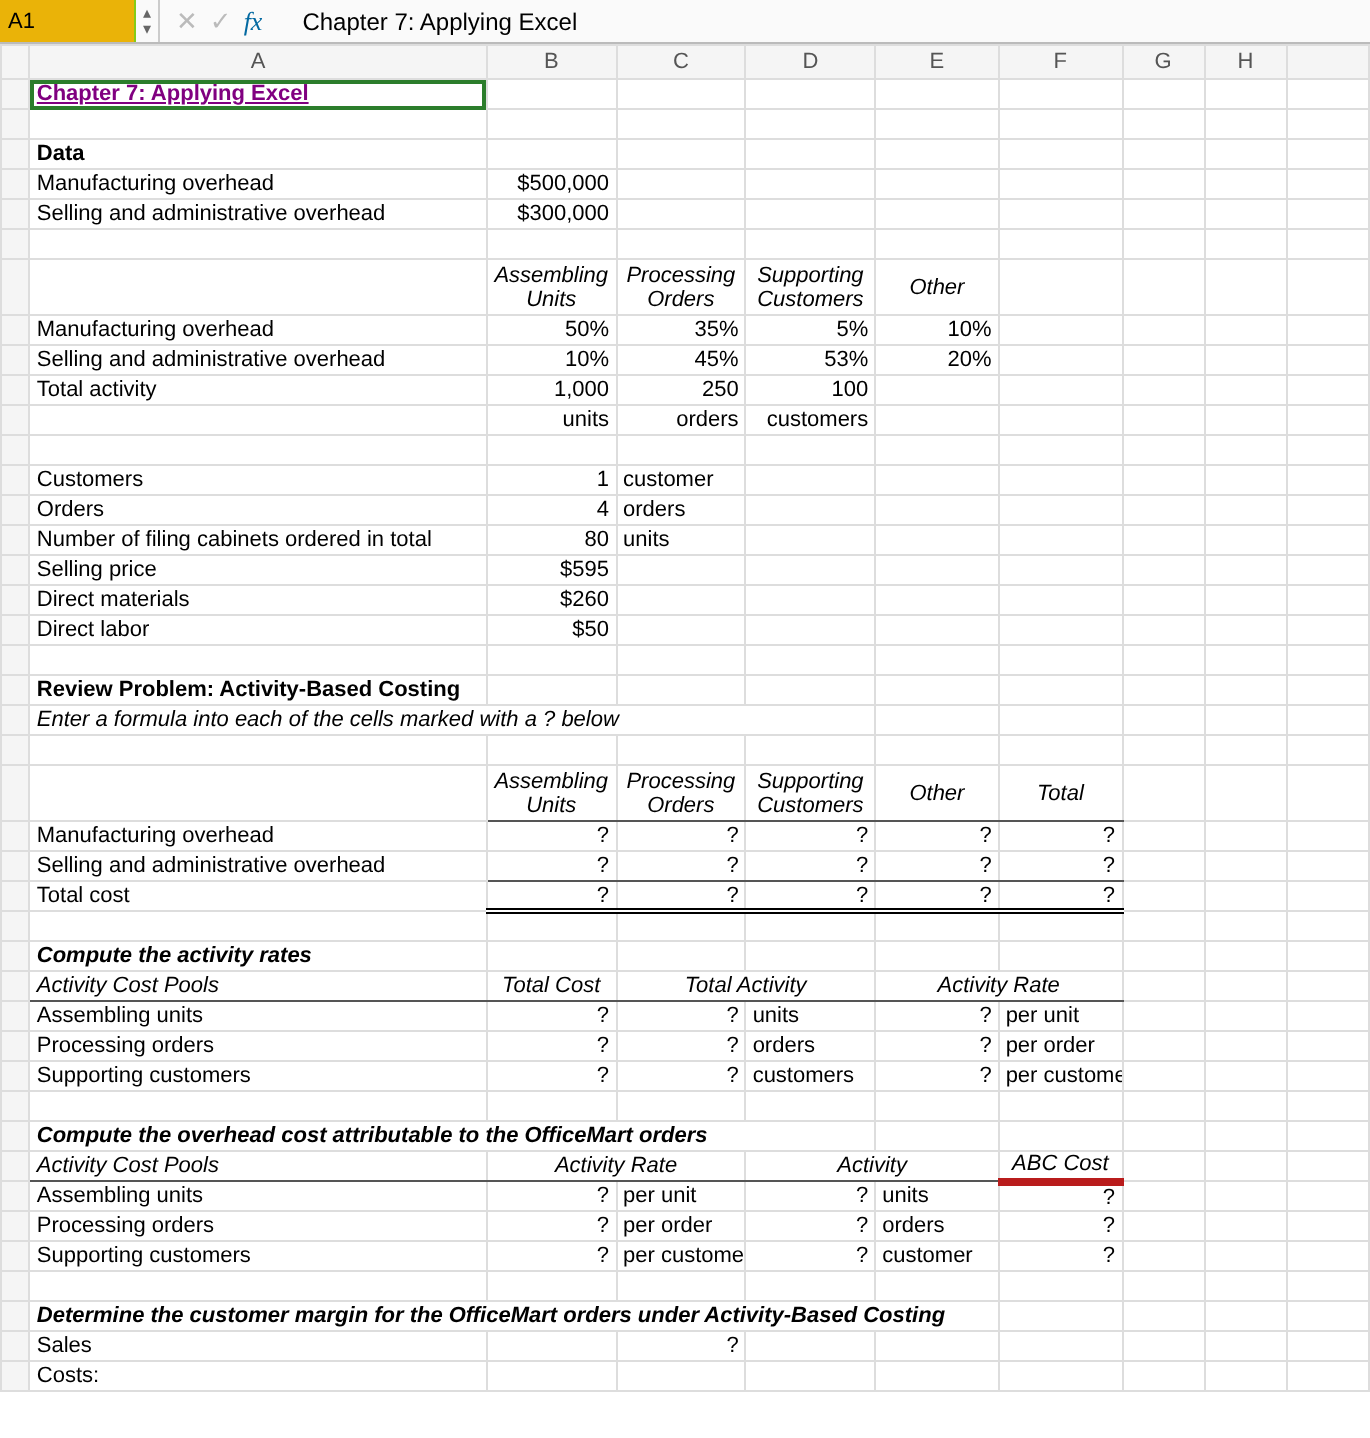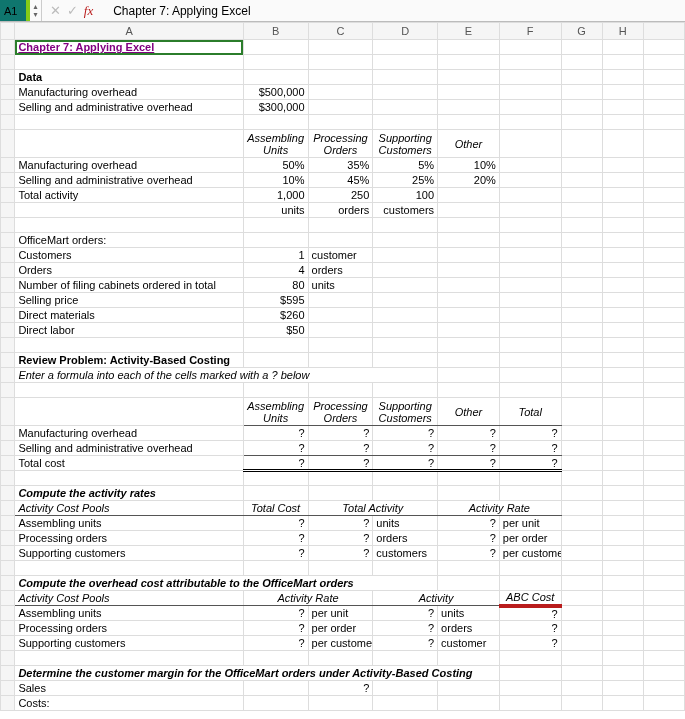--- a/index.html
+++ b/index.html
@@ -12,27 +12,27 @@
     overflow: hidden;
   }
   .formula-bar {
     display: flex;
     align-items: center;
     height: 22px;
     border-bottom: 1px solid #bbb;
     background: #fafafa;
   }
   .name-box {
-    width: 30px;
+    width: 68px;
     height: 100%;
     display: flex;
     align-items: center;
     padding: 0 4px;
-    background: #0f766e;
-    border-right: 4px solid #84cc16;
+    background: #eab308;
+    border-right: 1px solid #84cc16;
     font-size: 11px;
   }
   .stepper {
     display: flex;
     flex-direction: column;
     justify-content: center;
     width: 12px;
     height: 100%;
     border-right: 1px solid #ccc;
   }
@@ -48,21 +48,21 @@
     align-items: center;
     gap: 6px;
     padding: 0 8px;
     color: #bbb;
   }
   .fx-icon { font-size: 13px; }
   .fx-label {
     font-family: Georgia, "Times New Roman", serif;
     font-style: italic;
     font-size: 13px;
-    color: #b91c1c;
+    color: #0369a1;
     padding-right: 10px;
   }
   .formula-text {
     flex: 1;
     font-size: 12px;
     color: #000;
     padding-left: 2px;
   }
 
   table.grid {
@@ -259,21 +259,21 @@
         <td></td>
         <td></td>
         <td></td>
         <td></td>
       </tr>
   <tr>
         <td class="rowhdr"></td>
         <td>Selling and administrative overhead</td>
         <td class="right">10%</td>
         <td class="right">45%</td>
-        <td class="right">25%</td>
+        <td class="right">53%</td>
         <td class="right">20%</td>
         <td></td>
         <td></td>
         <td></td>
         <td></td>
       </tr>
   <tr>
         <td class="rowhdr"></td>
         <td>Total activity</td>
         <td class="right">1,000</td>
@@ -293,32 +293,20 @@
         <td class="right">customers</td>
         <td></td>
         <td></td>
         <td></td>
         <td></td>
         <td></td>
       </tr>
   <tr>
         <td class="rowhdr"></td>
         <td></td>
-        <td></td>
-        <td></td>
-        <td></td>
-        <td></td>
-        <td></td>
-        <td></td>
-        <td></td>
-        <td></td>
-      </tr>
-  <tr>
-        <td class="rowhdr"></td>
-        <td>OfficeMart orders:</td>
         <td></td>
         <td></td>
         <td></td>
         <td></td>
         <td></td>
         <td></td>
         <td></td>
         <td></td>
       </tr>
   <tr>

